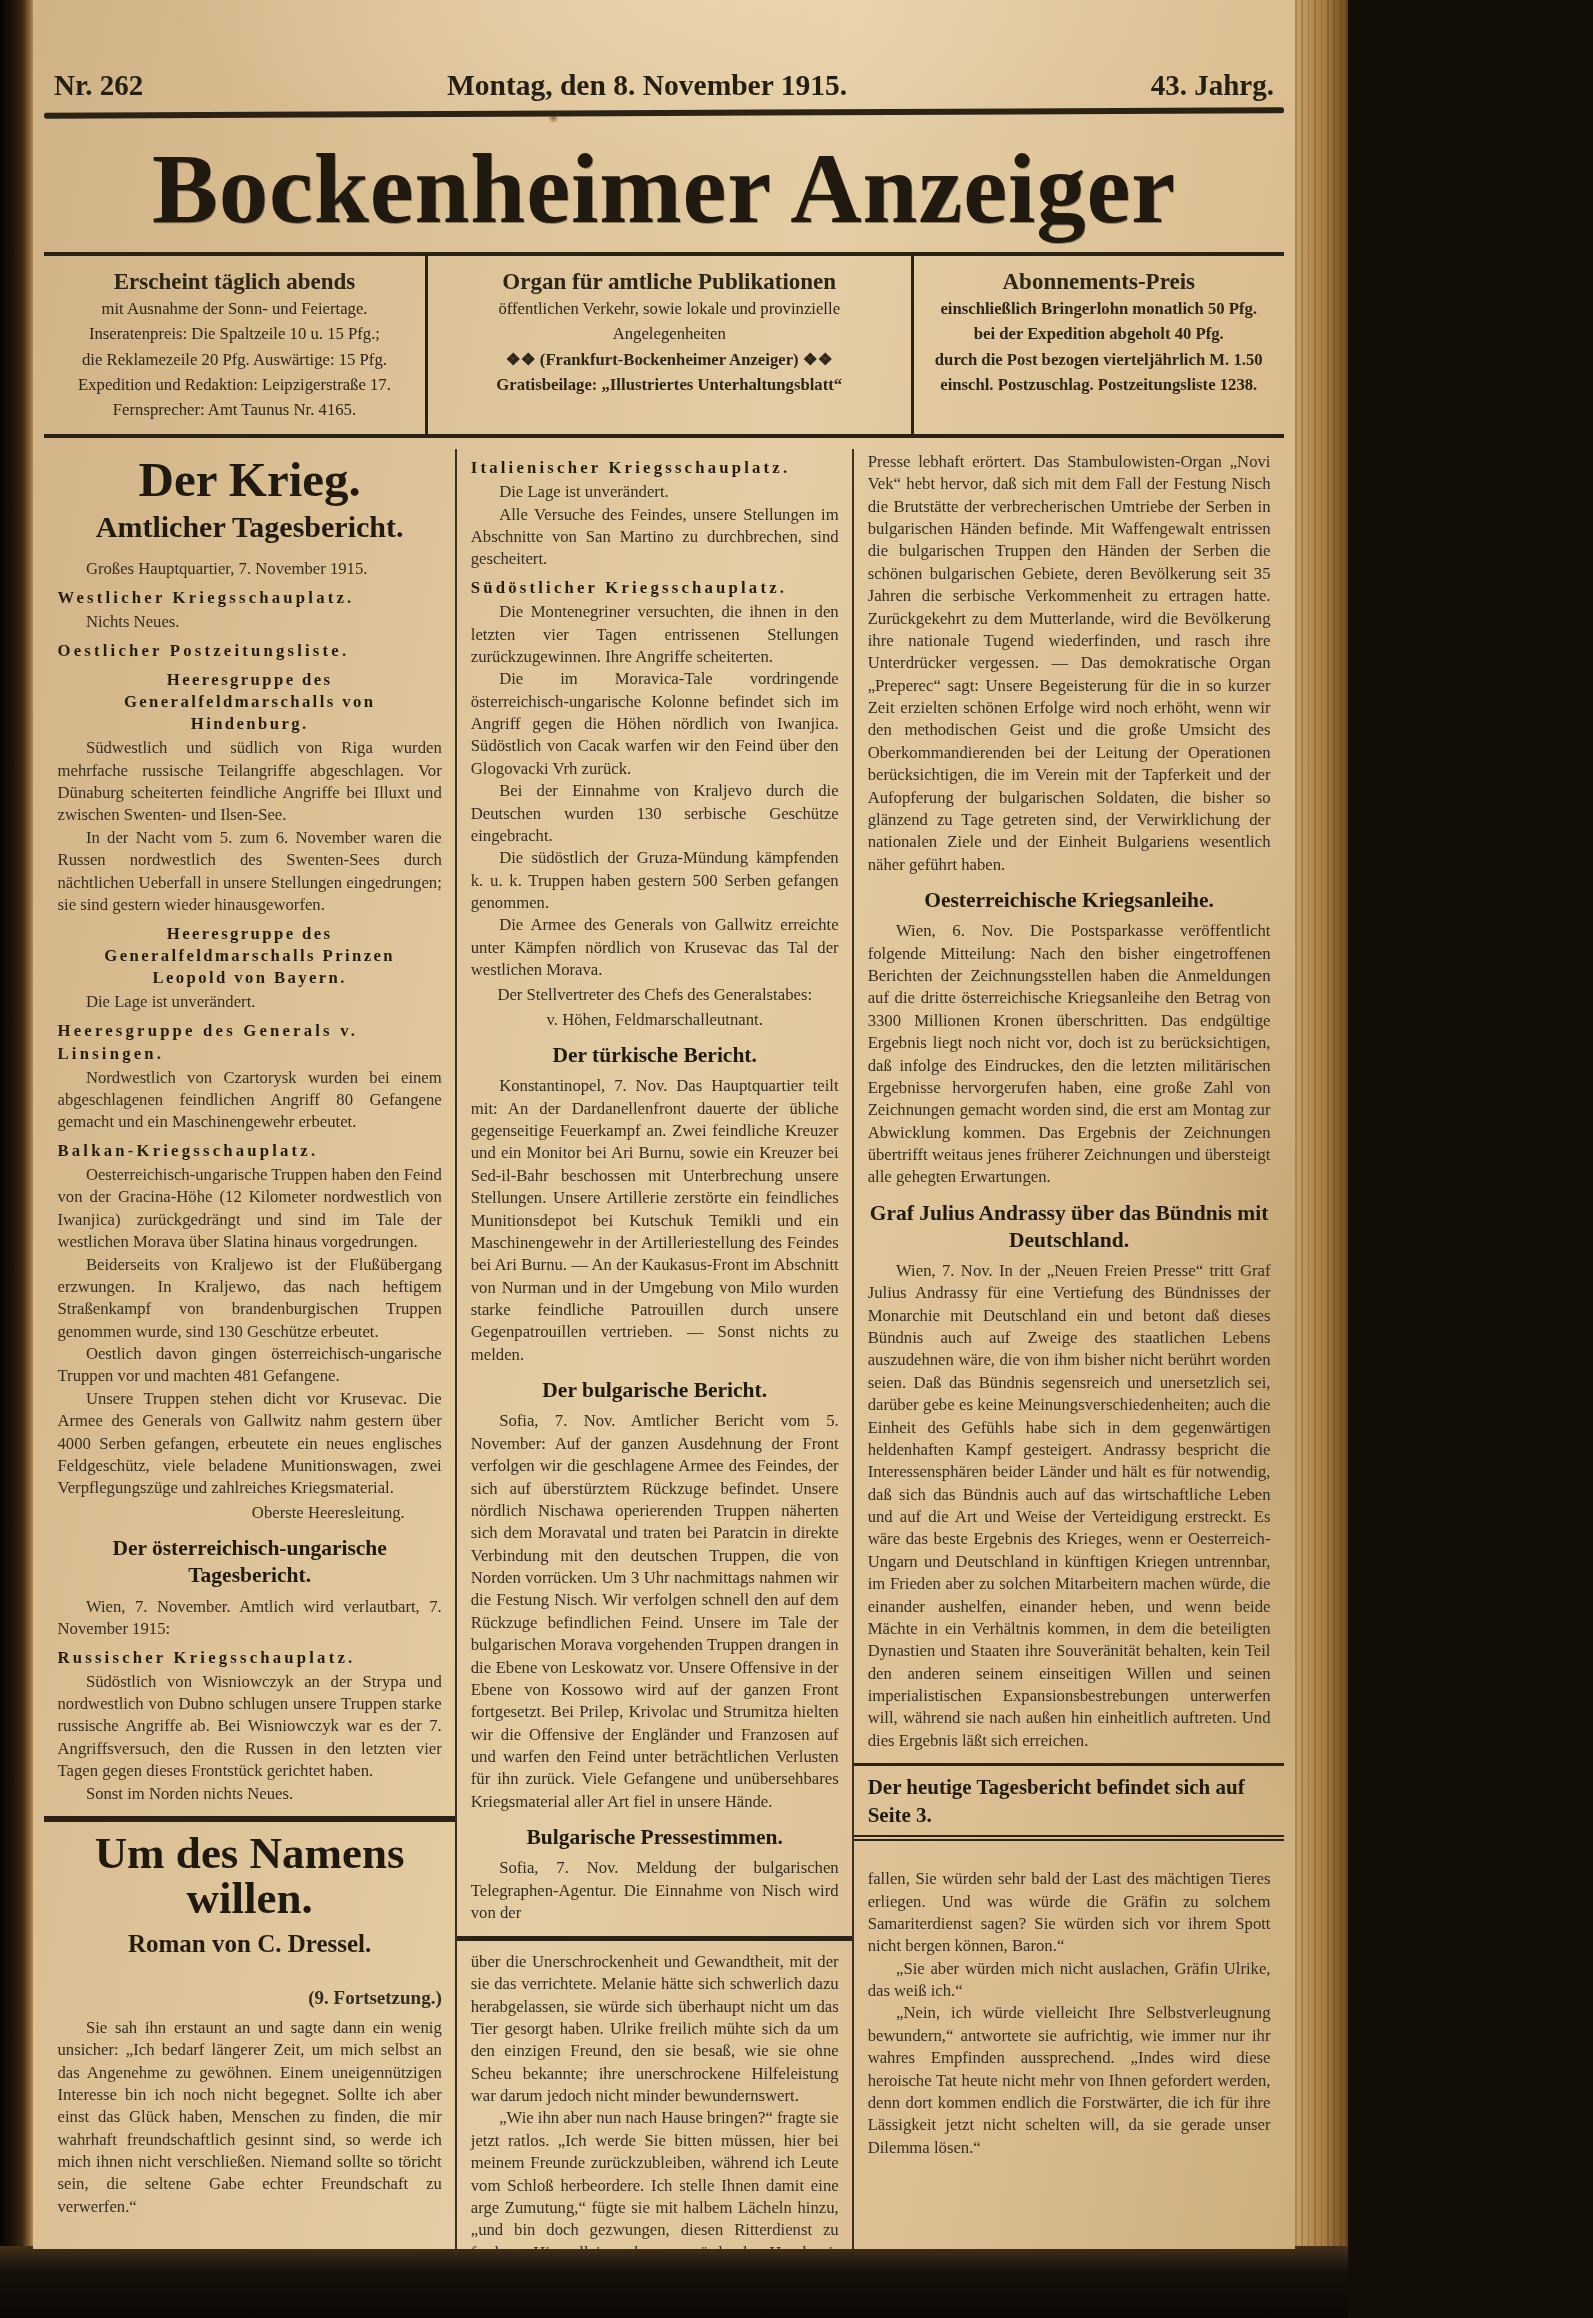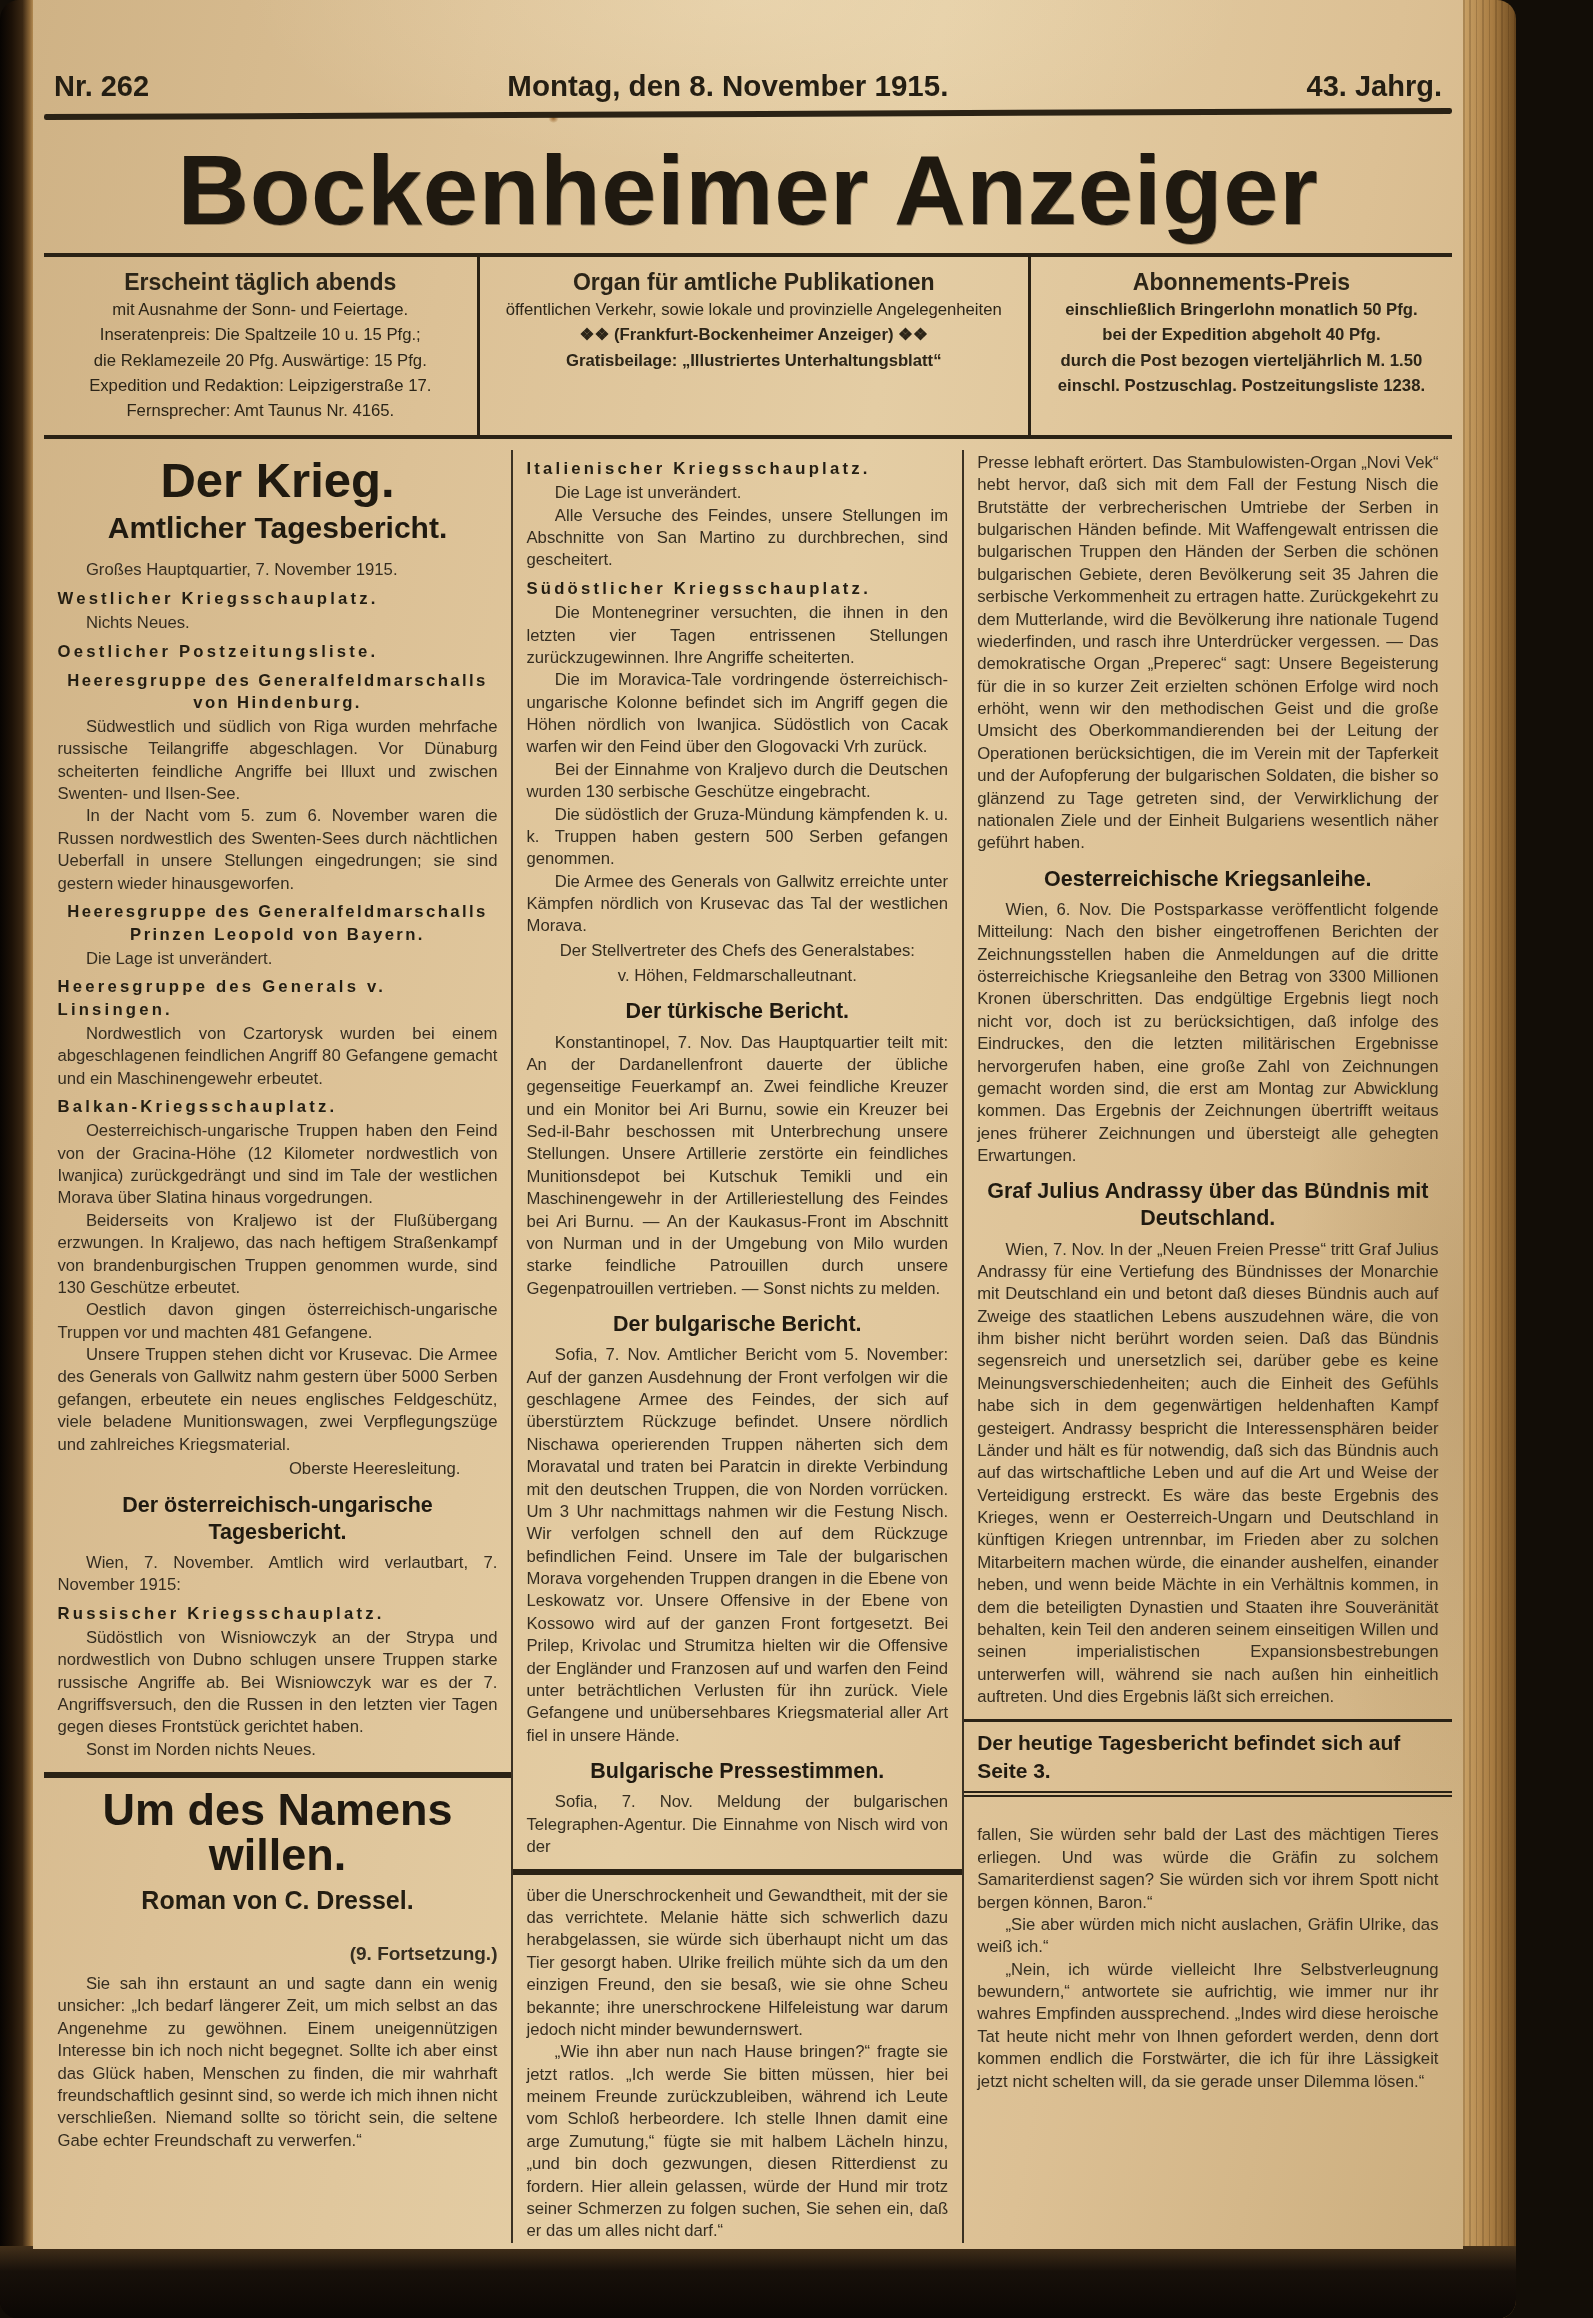--- a/index.html
+++ b/index.html
@@ -1,17 +1,17 @@
 <!DOCTYPE html>
 <html lang="de" style="font-size:12.7px"><head>
 <meta charset="utf-8">
 <style>
   html,body{margin:0;padding:0;background:#120d07;}
-  .photo{position:relative;width:1516px;height:2319px;overflow:hidden;
-    font-family:Liberation Sans, sans-serif;border-radius:19px;}
+  .photo{position:relative;width:1348px;height:2319px;overflow:hidden;
+    font-family:Liberation Serif, serif;}
   .spine{position:absolute;left:0;top:0;bottom:0;width:33px;
     background:linear-gradient(90deg,#070402,#1c1107 35%,#3a2713 68%,#8a6536 90%,#b28a52);}
   .right-edge{position:absolute;right:0;top:0;bottom:0;width:53px;
     background:repeating-linear-gradient(90deg,rgba(40,20,0,.18) 0 1.6px,rgba(0,0,0,0) 1.6px 6.4px),
                linear-gradient(90deg,#c9a166,#a87c42 55%,#6d4a20);}
   .bottom-edge{position:absolute;left:0;right:0;bottom:0;height:73px;
     background:linear-gradient(180deg,#43301a 0,#17100a 35%,#0b0704 100%);}
   .page{position:absolute;left:33px;right:53px;top:0;bottom:70px;overflow:hidden;
     color:#322b1f;
     background:
@@ -117,21 +117,21 @@
           <div class="b-p">Südwestlich und südlich von Riga wurden mehrfache russische Teilangriffe abgeschlagen. Vor Dünaburg scheiterten feindliche Angriffe bei Illuxt und zwischen Swenten- und Ilsen-See.</div>
           <div class="b-p">In der Nacht vom 5. zum 6. November waren die Russen nordwestlich des Swenten-Sees durch nächtlichen Ueberfall in unsere Stellungen eingedrungen; sie sind gestern wieder hinausgeworfen.</div>
           <div class="b-hspc">Heeresgruppe des Generalfeldmarschalls Prinzen Leopold von Bayern.</div>
           <div class="b-p">Die Lage ist unverändert.</div>
           <div class="b-hsp">Heeresgruppe des Generals v. Linsingen.</div>
           <div class="b-p">Nordwestlich von Czartorysk wurden bei einem abgeschlagenen feindlichen Angriff 80 Gefangene gemacht und ein Maschinengewehr erbeutet.</div>
           <div class="b-hsp">Balkan-Kriegsschauplatz.</div>
           <div class="b-p">Oesterreichisch-ungarische Truppen haben den Feind von der Gracina-Höhe (12 Kilometer nordwestlich von Iwanjica) zurückgedrängt und sind im Tale der westlichen Morava über Slatina hinaus vorgedrungen.</div>
           <div class="b-p">Beiderseits von Kraljewo ist der Flußübergang erzwungen. In Kraljewo, das nach heftigem Straßenkampf von brandenburgischen Truppen genommen wurde, sind 130 Geschütze erbeutet.</div>
           <div class="b-p">Oestlich davon gingen österreichisch-ungarische Truppen vor und machten 481 Gefangene.</div>
-          <div class="b-p">Unsere Truppen stehen dicht vor Krusevac. Die Armee des Generals von Gallwitz nahm gestern über 5000 Serben gefangen, erbeutete ein neues englisches Feldgeschütz, viele beladene Munitionswagen, zwei Verpflegungszüge und zahlreiches Kriegsmaterial.</div>
+          <div class="b-p">Unsere Truppen stehen dicht vor Krusevac. Die Armee des Generals von Gallwitz nahm gestern über 4000 Serben gefangen, erbeutete ein neues englisches Feldgeschütz, viele beladene Munitionswagen, zwei Verpflegungszüge und zahlreiches Kriegsmaterial.</div>
           <div class="b-pr">Oberste Heeresleitung.</div>
           <div class="b-hb">Der österreichisch-ungarische Tagesbericht.</div>
           <div class="b-p">Wien, 7. November. Amtlich wird verlautbart, 7. November 1915:</div>
           <div class="b-hsp">Russischer Kriegsschauplatz.</div>
           <div class="b-p">Südöstlich von Wisniowczyk an der Strypa und nordwestlich von Dubno schlugen unsere Truppen starke russische Angriffe ab. Bei Wisniowczyk war es der 7. Angriffsversuch, den die Russen in den letzten vier Tagen gegen dieses Frontstück gerichtet haben.</div>
           <div class="b-p">Sonst im Norden nichts Neues.</div>
           <div class="b-rule"></div>
           <div class="b-nt">Um des Namens willen.</div>
           <div class="b-ns">Roman von C. Dressel.</div>
           <div class="b-nq">(9. Fortsetzung.)</div>

